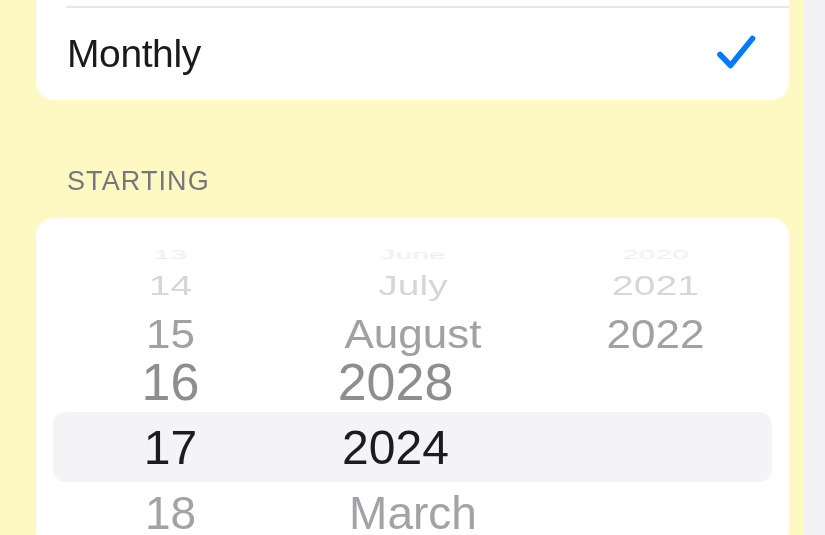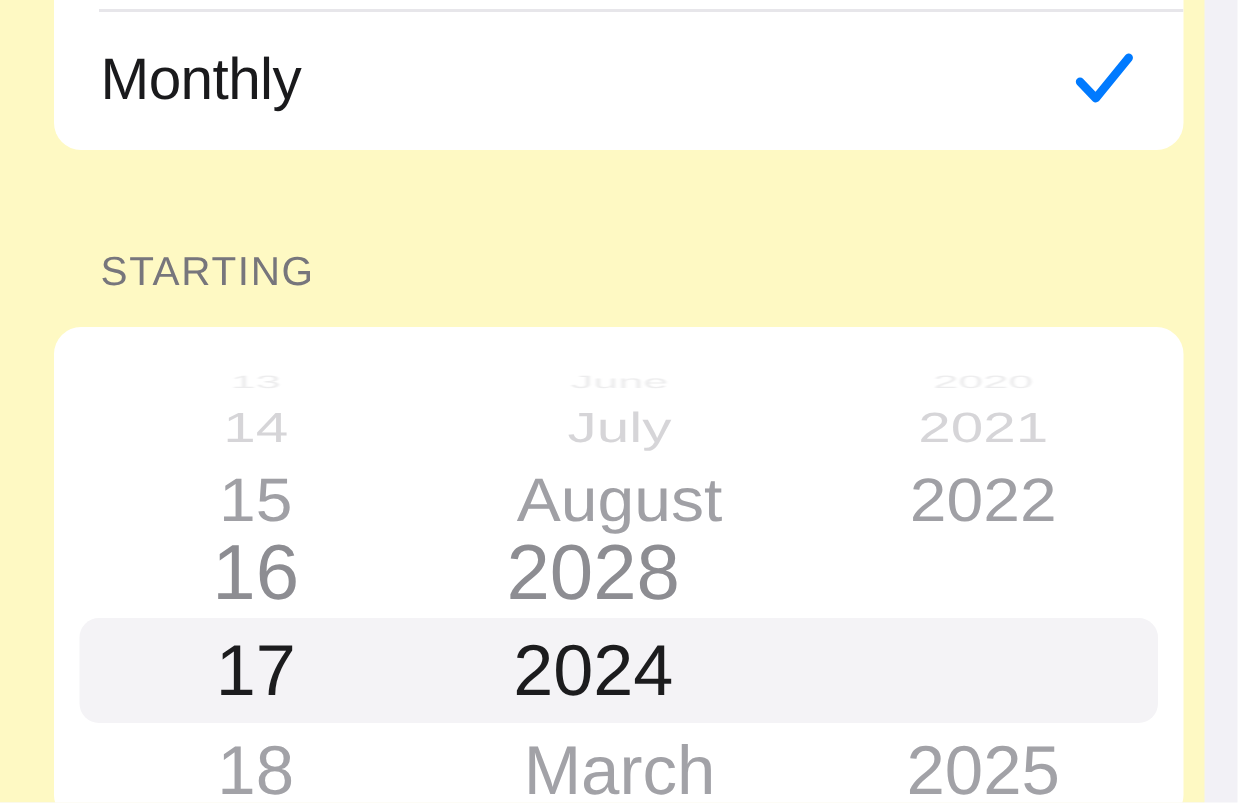--- a/index.html
+++ b/index.html
@@ -217,19 +217,18 @@
       </div>
 
       <div class="wheel-row r-center">
         <div class="cell day">17</div>
         <div class="cell year">2024</div>
       </div>
 
       <div class="wheel-row r-bot1">
         <div class="cell day">18</div>
         <div class="cell month">March</div>
-        <div class="cell year">2025</div>
       </div>
 
     </div>
   </div>
 
 </div>
 
 </body></html>

